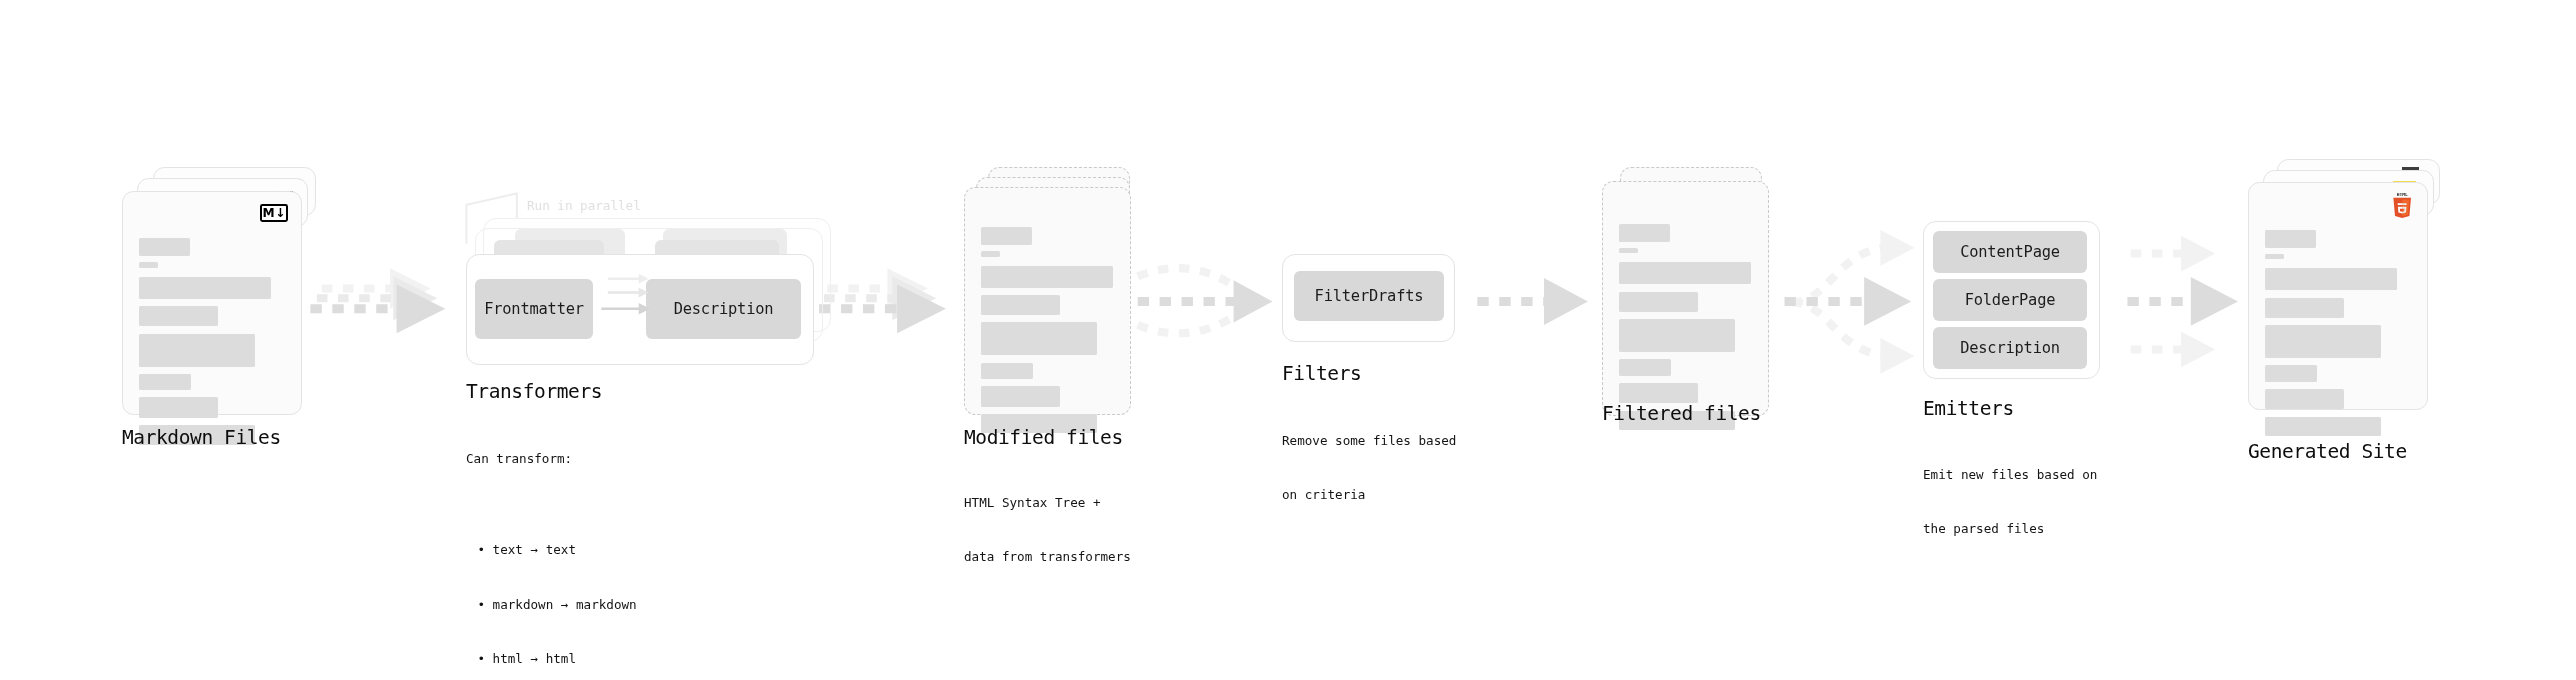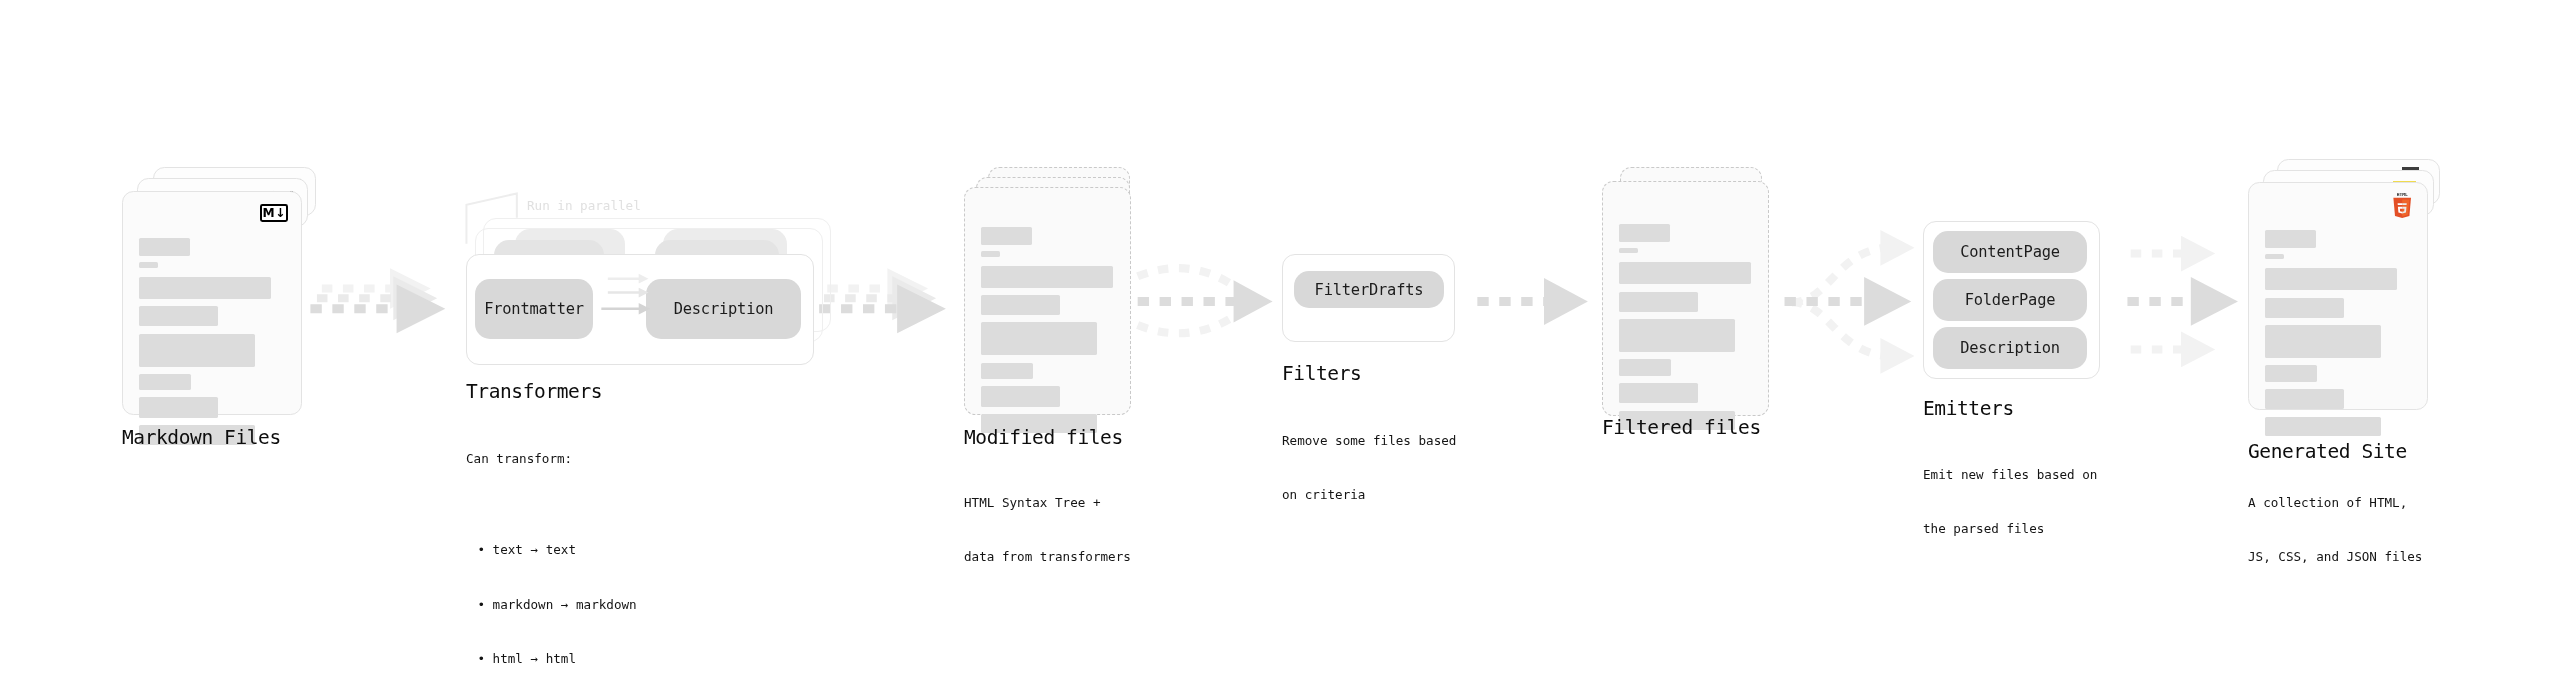--- a/index.html
+++ b/index.html
@@ -113,21 +113,21 @@
     position: absolute;
     border: 1.2px solid #e3e3e3;
     border-radius: 13px;
     background: #ffffff;
   }
   .groupbox.ghost { background: transparent; border-color: #efefef; }
 
   .chip {
     position: absolute;
     background: #d8d8d8;
-    border-radius: 15px;
+    border-radius: 6px;
     display: flex;
     align-items: center;
     justify-content: center;
     font-size: 15.4px;
     letter-spacing: -0.2px;
     color: #1c1c1c;
     white-space: nowrap;
   }
   .chip.ghost { background: #ececec; color: transparent; }
   .chip.ghost2 { background: #e4e4e4; color: transparent; }
@@ -332,21 +332,21 @@
     </div>
   </div>
 
   <div class="title" style="left:964px; top:426px;text-align:right;">Modified files</div>
   <div class="desc" style="left:964px; top:457px;">
     <div>HTML Syntax Tree +</div>
     <div>data from transformers</div>
   </div>
 
   <div class="groupbox" style="left:1282px; top:254px; width:173px; height:88px;"></div>
-  <div class="chip" style="left:1294px; top:271px; width:150px; height:37px;">FilterDrafts</div>
+  <div class="chip" style="left:1294px; top:271px; width:150px; height:50px;">FilterDrafts</div>
 
   <div class="title" style="left:1282px; top:362px;">Filters</div>
   <div class="desc" style="left:1282px; top:395px;">
     <div>Remove some files based</div>
     <div>on criteria</div>
   </div>
 
   <div class="filestack" style="left:1602px; top:167px; width:187px; height:260px;">
     <div class="card dashed" style="left:18px; top:0px; width:142px; height:45px;"></div>
     <div class="card dashed" style="left:0px; top:14px; width:167px; height:235px;">
@@ -356,21 +356,21 @@
         <div class="bar" style="width:132px;height:22px;margin-top:1.6px;"></div>
         <div class="bar" style="width:79px;height:20.3px;"></div>
         <div class="bar" style="width:116px;height:33px;"></div>
         <div class="bar" style="width:52px;height:16.3px;"></div>
         <div class="bar" style="width:79px;height:20.3px;"></div>
         <div class="bar" style="width:116px;height:19.5px;"></div>
       </div>
     </div>
   </div>
 
-  <div class="title" style="left:1602px; top:416px;">Filtered files</div>
+  <div class="title" style="left:1602px; top:402px;">Filtered files</div>
 
   <div class="groupbox" style="left:1923px; top:221px; width:177px; height:158px;"></div>
   <div class="chip" style="left:1933px; top:231px; width:154px; height:42px;">ContentPage</div>
   <div class="chip" style="left:1933px; top:279px; width:154px; height:42px;">FolderPage</div>
   <div class="chip" style="left:1933px; top:327px; width:154px; height:42px;">Description</div>
 
   <div class="title" style="left:1923px; top:397px;">Emitters</div>
   <div class="desc" style="left:1923px; top:429px;">
     <div>Emit new files based on</div>
     <div>the parsed files</div>
@@ -407,19 +407,15 @@
         <div class="bar" style="width:79px;height:20.3px;"></div>
         <div class="bar" style="width:116px;height:33px;"></div>
         <div class="bar" style="width:52px;height:16.3px;"></div>
         <div class="bar" style="width:79px;height:20.3px;"></div>
         <div class="bar" style="width:116px;height:19.5px;"></div>
       </div>
     </div>
   </div>
 
   <div class="title" style="left:2248px; top:426px;margin-top:14px;">Generated Site</div>
-  <div class="desc" style="left:2248px; top:457px;">
-    <div>A collection of HTML,</div>
-    <div>JS, CSS, and JSON files</div>
-  </div>
 
 </div>
 
 
 </body></html>

